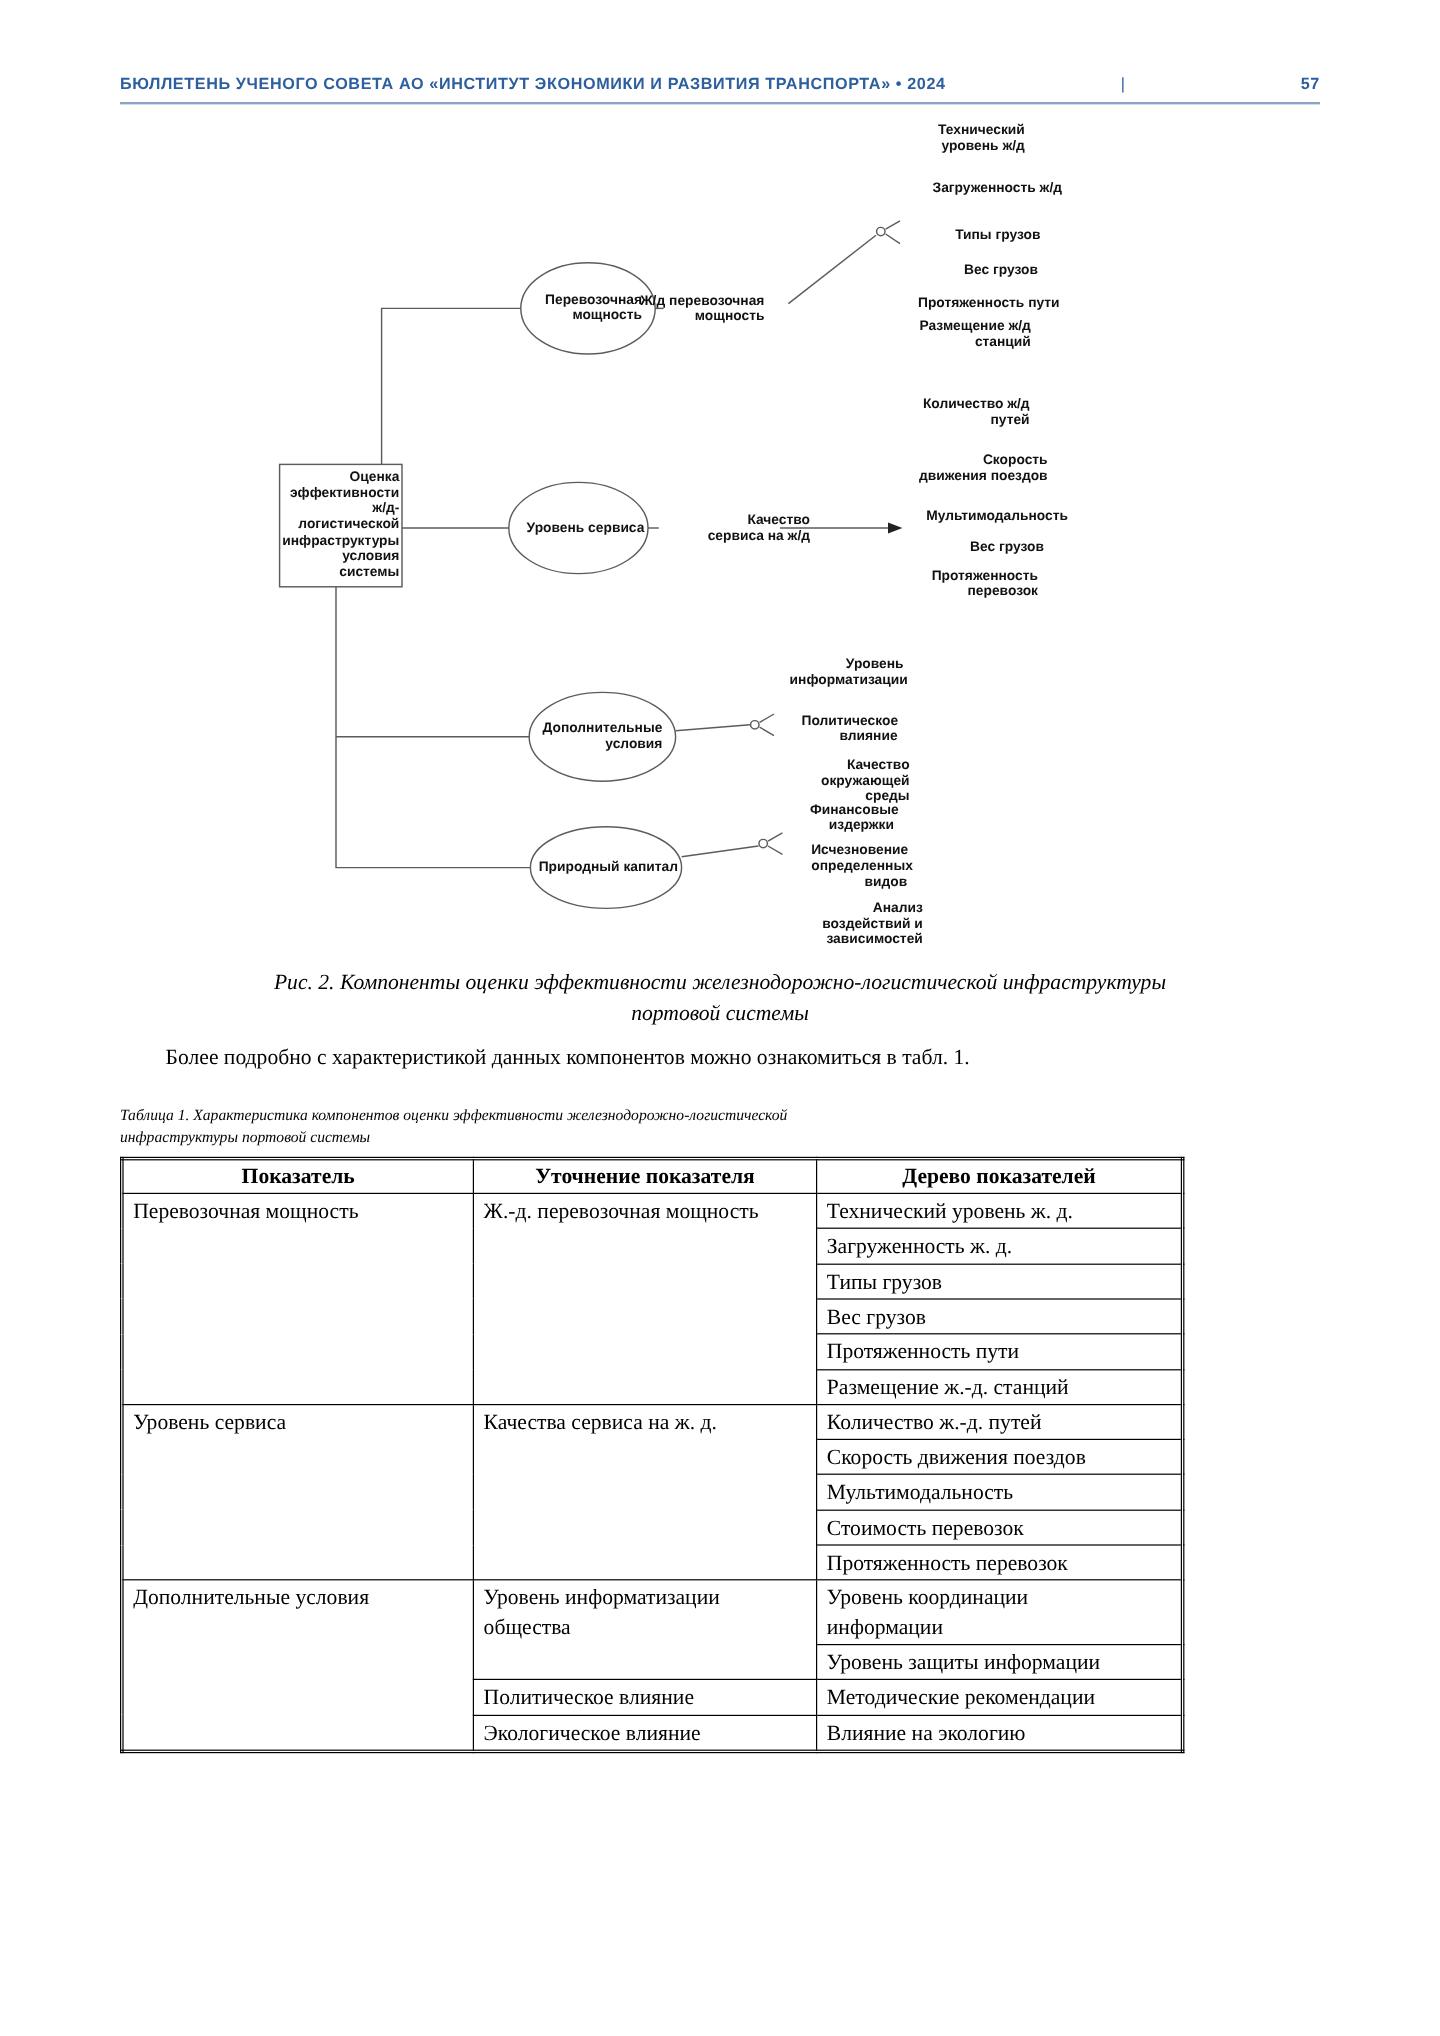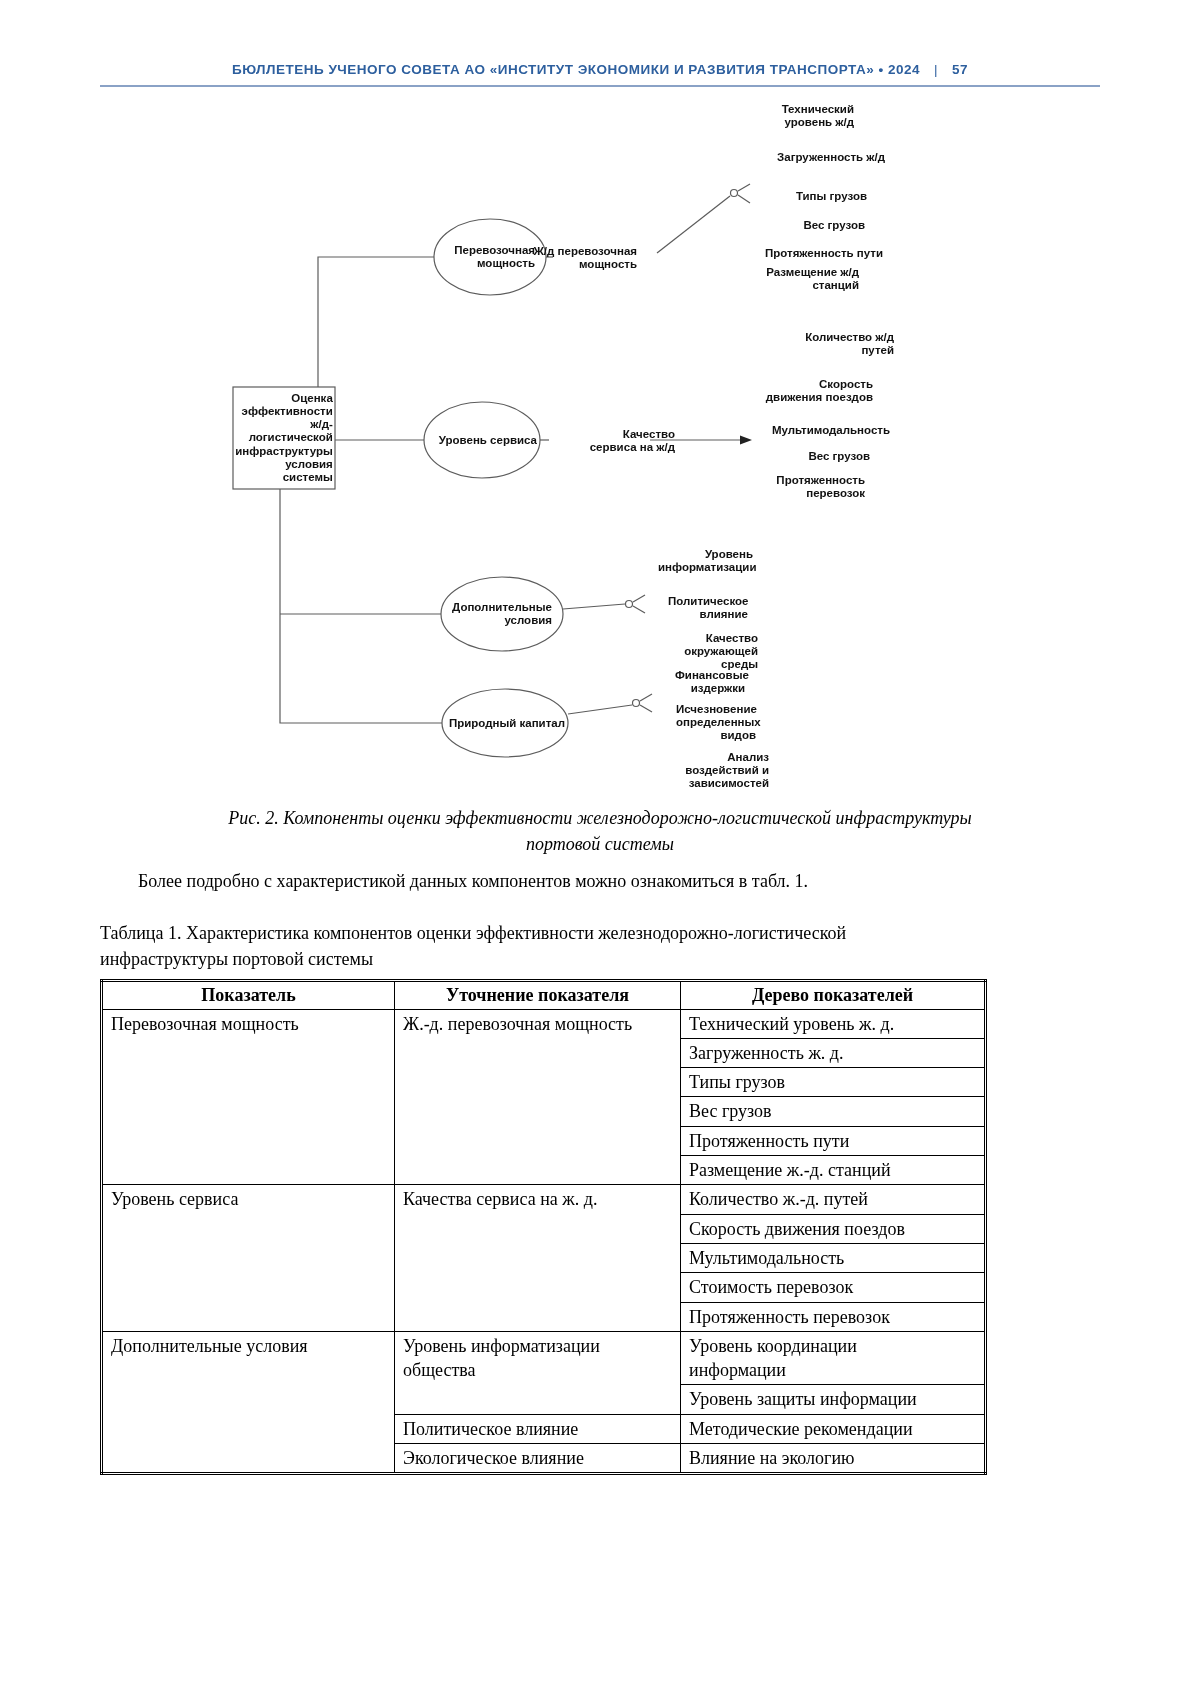--- a/index.html
+++ b/index.html
@@ -1,37 +1,37 @@
 <!DOCTYPE html>
 <html><head>
 <meta charset="utf-8">
 <style>
   html,body{margin:0;padding:0;background:#fff;}
   body{width:1200px;min-height:1697px;font-family:"Liberation Serif","DejaVu Serif",serif;color:#000;position:relative;}
   .page{padding:0 100px;position:relative;}
 
   
-  .header{margin-top:62px;display:flex;justify-content:center;align-items:baseline;gap:14px;
+  .header{margin-top:62px;display:flex;justify-content:space-between;align-items:baseline;gap:14px;
           font-family:"Liberation Sans","DejaVu Sans",sans-serif;font-weight:bold;
           font-size:13.5px;letter-spacing:.5px;color:#2d5f9e;white-space:nowrap;}
   .hdr-sep{font-weight:normal;color:#2d5f9e;}
   .header-rule{border:none;border-top:2px solid #8aa2c6;margin:8px 0 0 0;}
 
   
   .diagram{position:relative;height:692px;margin-top:16px;
            font-family:"Liberation Sans","DejaVu Sans",sans-serif;font-size:11.5px;line-height:1.14;color:#111;}
   .dsvg{position:absolute;left:0;top:0;}
   .dlabel{position:absolute;text-align:right;font-weight:bold;}
   .rootlbl{display:flex;align-items:center;justify-content:center;}
 
   
   .caption{margin:10px auto 0 auto;max-width:960px;text-align:center;font-style:italic;
            font-size:18px;line-height:1.45;white-space:pre-line;}
   .para{margin:12px 0 0 0;font-size:18px;line-height:1.4;text-indent:38px;}
-  .table-title{margin:26px 0 6px 0;font-size:18px;line-height:1.45;white-space:pre-line;}
+  .table-title{margin:26px 0 6px 0;font-style:italic;font-size:13px;line-height:1.45;white-space:pre-line;}
 
   
   table.tbl{border-collapse:collapse;border:3px double #000;table-layout:fixed;width:884px;margin-top:4px;}
   table.tbl th{border:1px solid #000;font-size:18px;font-weight:bold;text-align:center;padding:3px 6px;}
   table.tbl td{border:1px solid #000;font-size:18px;text-align:left;vertical-align:top;
                padding:2px 8px;white-space:pre-line;line-height:1.35;}
 </style>
 </head>
 <body>
 
@@ -95,21 +95,21 @@
     <div class="dlabel" style="left:432px;top:142px;width:105px">Ж/д перевозочная мощность</div>
     <div class="dlabel" style="left:473px;top:325px;width:102px">Качество сервиса на ж/д</div>
 
     <div class="dlabel" style="left:662px;top:0px;width:92px">Технический уровень ж/д</div>
     <div class="dlabel" style="left:640px;top:48px;width:145px">Загруженность ж/д</div>
     <div class="dlabel" style="left:657px;top:87px;width:110px">Типы грузов</div>
     <div class="dlabel" style="left:655px;top:116px;width:110px">Вес грузов</div>
     <div class="dlabel" style="left:638px;top:144px;width:145px">Протяженность пути</div>
     <div class="dlabel" style="left:664px;top:163px;width:95px">Размещение ж/д станций</div>
 
-    <div class="dlabel" style="left:704px;top:228px;width:90px">Количество ж/д путей</div>
+    <div class="dlabel" style="left:668px;top:228px;width:90px">Количество ж/д путей</div>
     <div class="dlabel" style="left:663px;top:275px;width:110px">Скорость движения поездов</div>
     <div class="dlabel" style="left:645px;top:321px;width:145px">Мультимодальность</div>
     <div class="dlabel" style="left:670px;top:347px;width:100px">Вес грузов</div>
     <div class="dlabel" style="left:670px;top:371px;width:95px">Протяженность перевозок</div>
 
     <div class="dlabel" style="left:558px;top:445px;width:95px">Уровень информатизации</div>
     <div class="dlabel" style="left:568px;top:492px;width:80px">Политическое влияние</div>
     <div class="dlabel" style="left:553px;top:529px;width:105px">Качество окружающей среды</div>
 
     <div class="dlabel" style="left:575px;top:566px;width:70px">Финансовые издержки</div>

